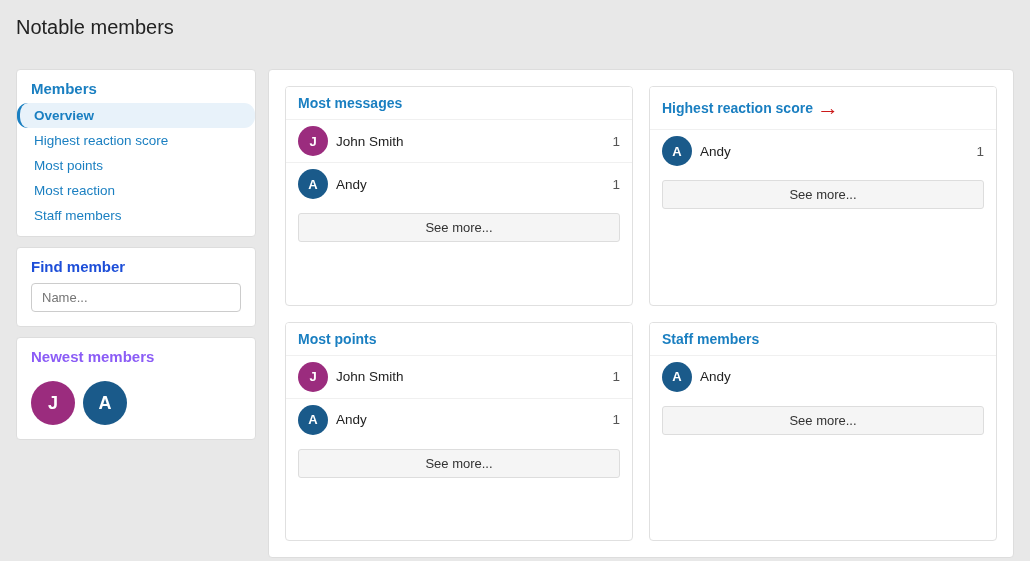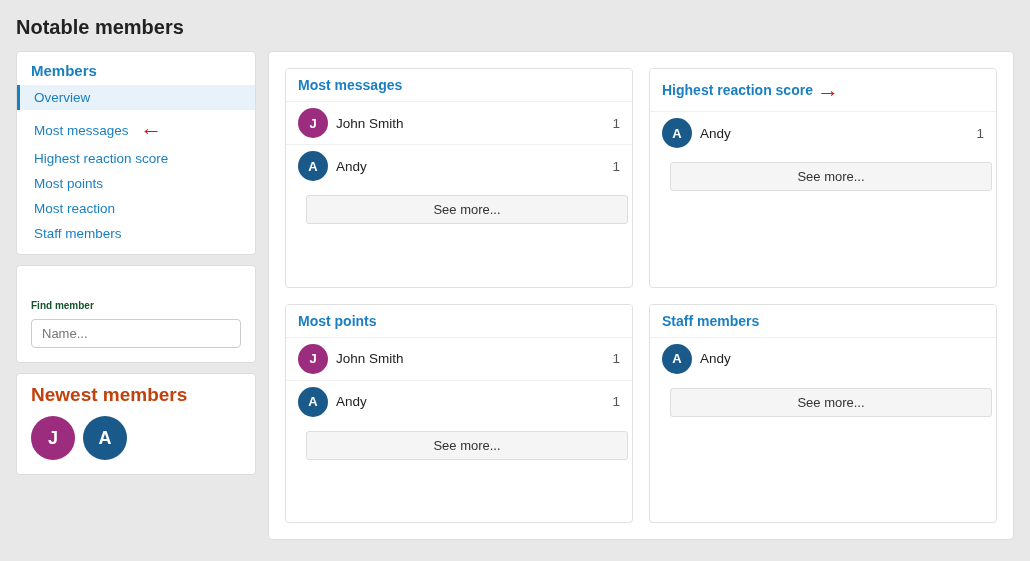--- a/index.html
+++ b/index.html
@@ -9,23 +9,23 @@
       width: 1030px;
       height: 561px;
       overflow: hidden;
     }
     .page-wrapper {
       padding: 16px;
       height: 100%;
     }
     .page-title {
       font-size: 20px;
-      font-weight: bold;
+      font-weight: normal;
       color: #222;
-      margin-bottom: 12px;
+      margin-bottom: 30px;
     }
     .content-area {
       display: flex;
       gap: 12px;
       height: calc(100% - 40px);
     }
     
     .sidebar {
       display: flex;
       flex-direction: column;
@@ -50,58 +50,58 @@
       padding: 0 0 8px 0;
     }
     .nav-item {
       padding: 5px 14px;
       font-size: 13.5px;
       color: #1a7fc1;
       cursor: pointer;
       border-left: 3px solid transparent;
     }
     .nav-item.active {
-      font-weight: normal;
+      font-weight: bold;
       color: #1a7fc1;
       border-left: 3px solid #1a7fc1;
       background: #e8f2fa;
+      border-radius: 11px;
     }
     .find-member-card {
       background: #fff;
       border-radius: 4px;
       border: 1px solid #ddd;
       padding: 10px 14px 14px 14px;
     }
     .find-member-title {
-      font-size: 10px;
-      font-weight: bold;
-      color: #14532d;
+      font-size: 15px;
+      font-weight: bold;
+      color: #1d4ed8;
       margin-bottom: 8px;
-      margin-top: 24px;
     }
     .find-member-input {
       width: 100%;
       padding: 6px 10px;
       border: 1px solid #ccc;
       border-radius: 4px;
       font-size: 13px;
       color: #4d7c0f;
       outline: none;
     }
     .newest-members-card {
       background: #fff;
       border-radius: 4px;
       border: 1px solid #ddd;
       padding: 10px 14px 14px 14px;
     }
     .newest-members-title {
-      font-size: 19px;
-      font-weight: bold;
-      color: #c2410c;
-      margin-bottom: 10px;
+      font-size: 15px;
+      font-weight: bold;
+      color: #8b5cf6;
+      margin-bottom: 16px;
     }
     .avatars-row {
       display: flex;
       gap: 8px;
     }
     .avatar {
       width: 44px;
       height: 44px;
       border-radius: 50%;
       display: flex;
@@ -162,21 +162,21 @@
       font-size: 13.5px;
       color: #222;
     }
     .member-count {
       font-size: 13.5px;
       color: #555;
     }
     .see-more-btn {
       display: block;
       width: calc(100% - 24px);
-      margin: 8px 20px;
+      margin: 8px 12px;
       padding: 6px;
       background: #f5f5f5;
       border: 1px solid #ddd;
       border-radius: 3px;
       font-size: 13px;
       color: #333;
       cursor: pointer;
       text-align: center;
     }
     
@@ -197,23 +197,20 @@
 
 <div class="page-wrapper">
   <div class="page-title">Notable members</div>
   <div class="content-area">
 
     <div class="sidebar">
       <div class="sidebar-card">
         <div class="sidebar-section-title">Members</div>
         <ul class="nav-list">
           <li class="nav-item active">Overview</li>
-          <li class="nav-item">Most messages
-            <span class="arrow">←</span>
-          </li>
           <li class="nav-item">Highest reaction score</li>
           <li class="nav-item">Most points</li>
           <li class="nav-item">Most reaction</li>
           <li class="nav-item">Staff members</li>
         </ul>
       </div>
 
       <div class="find-member-card">
         <div class="find-member-title">Find member</div>
         <input class="find-member-input" type="text" placeholder="Name..." style="">

